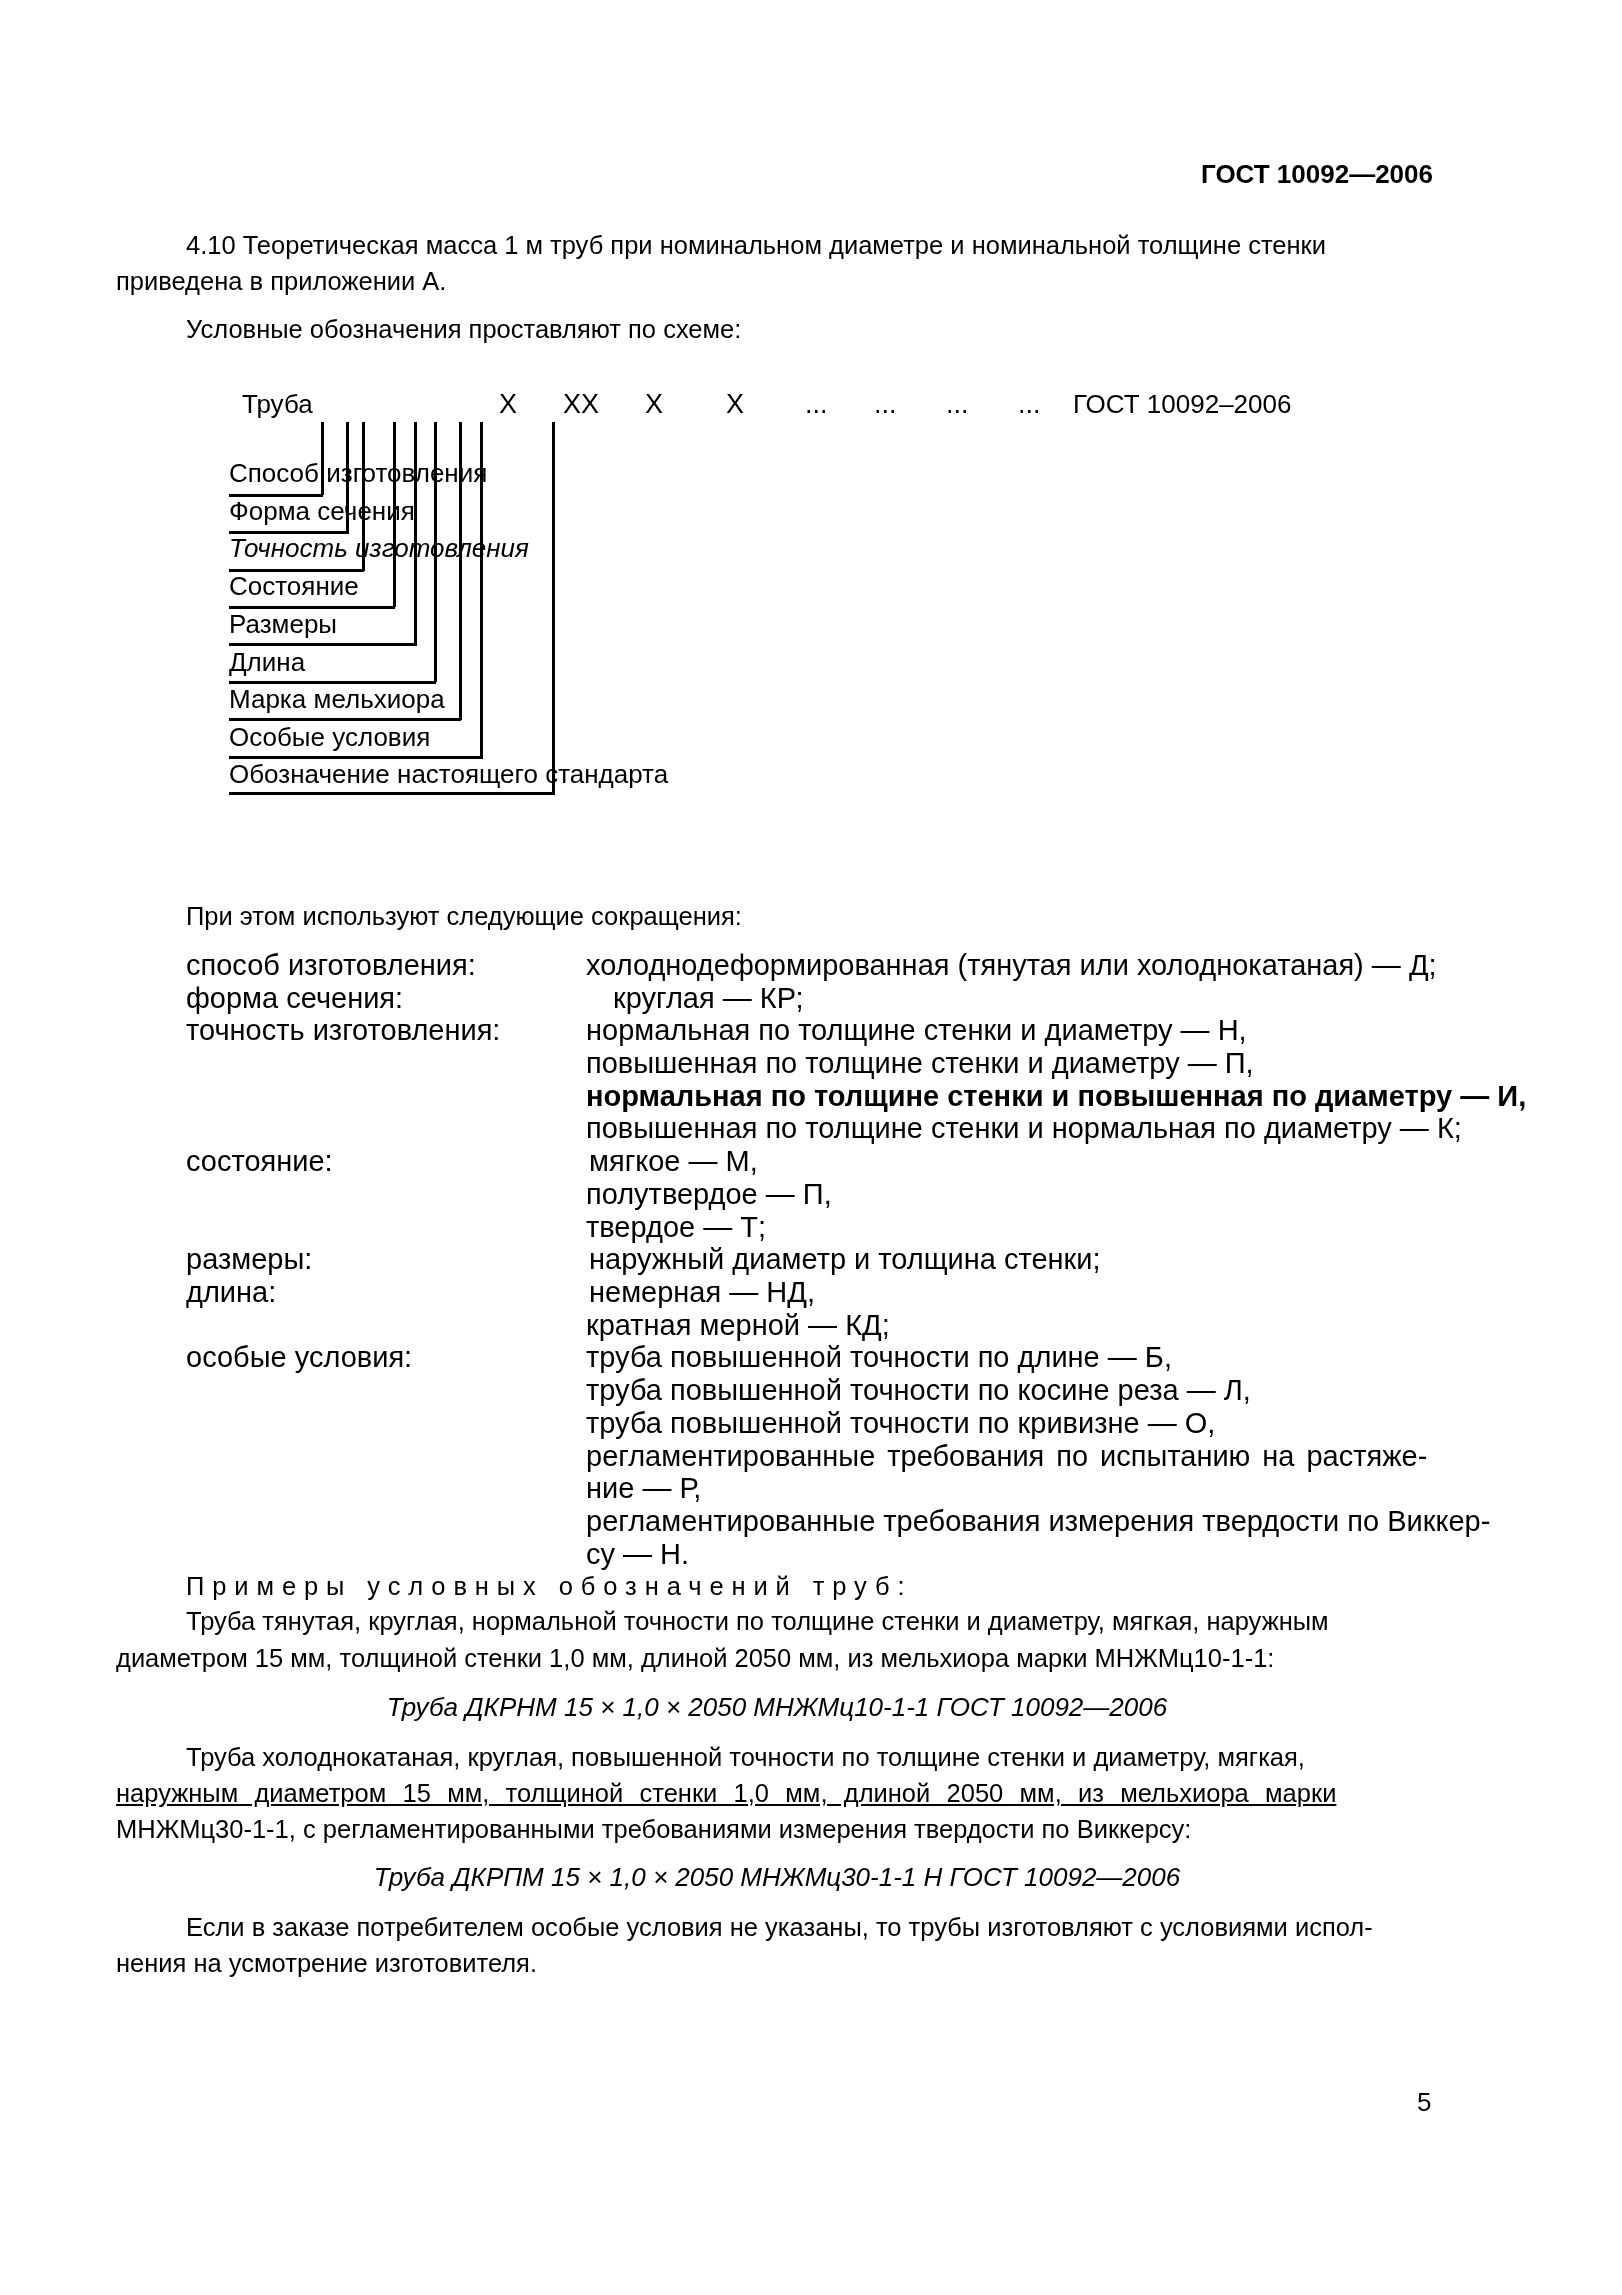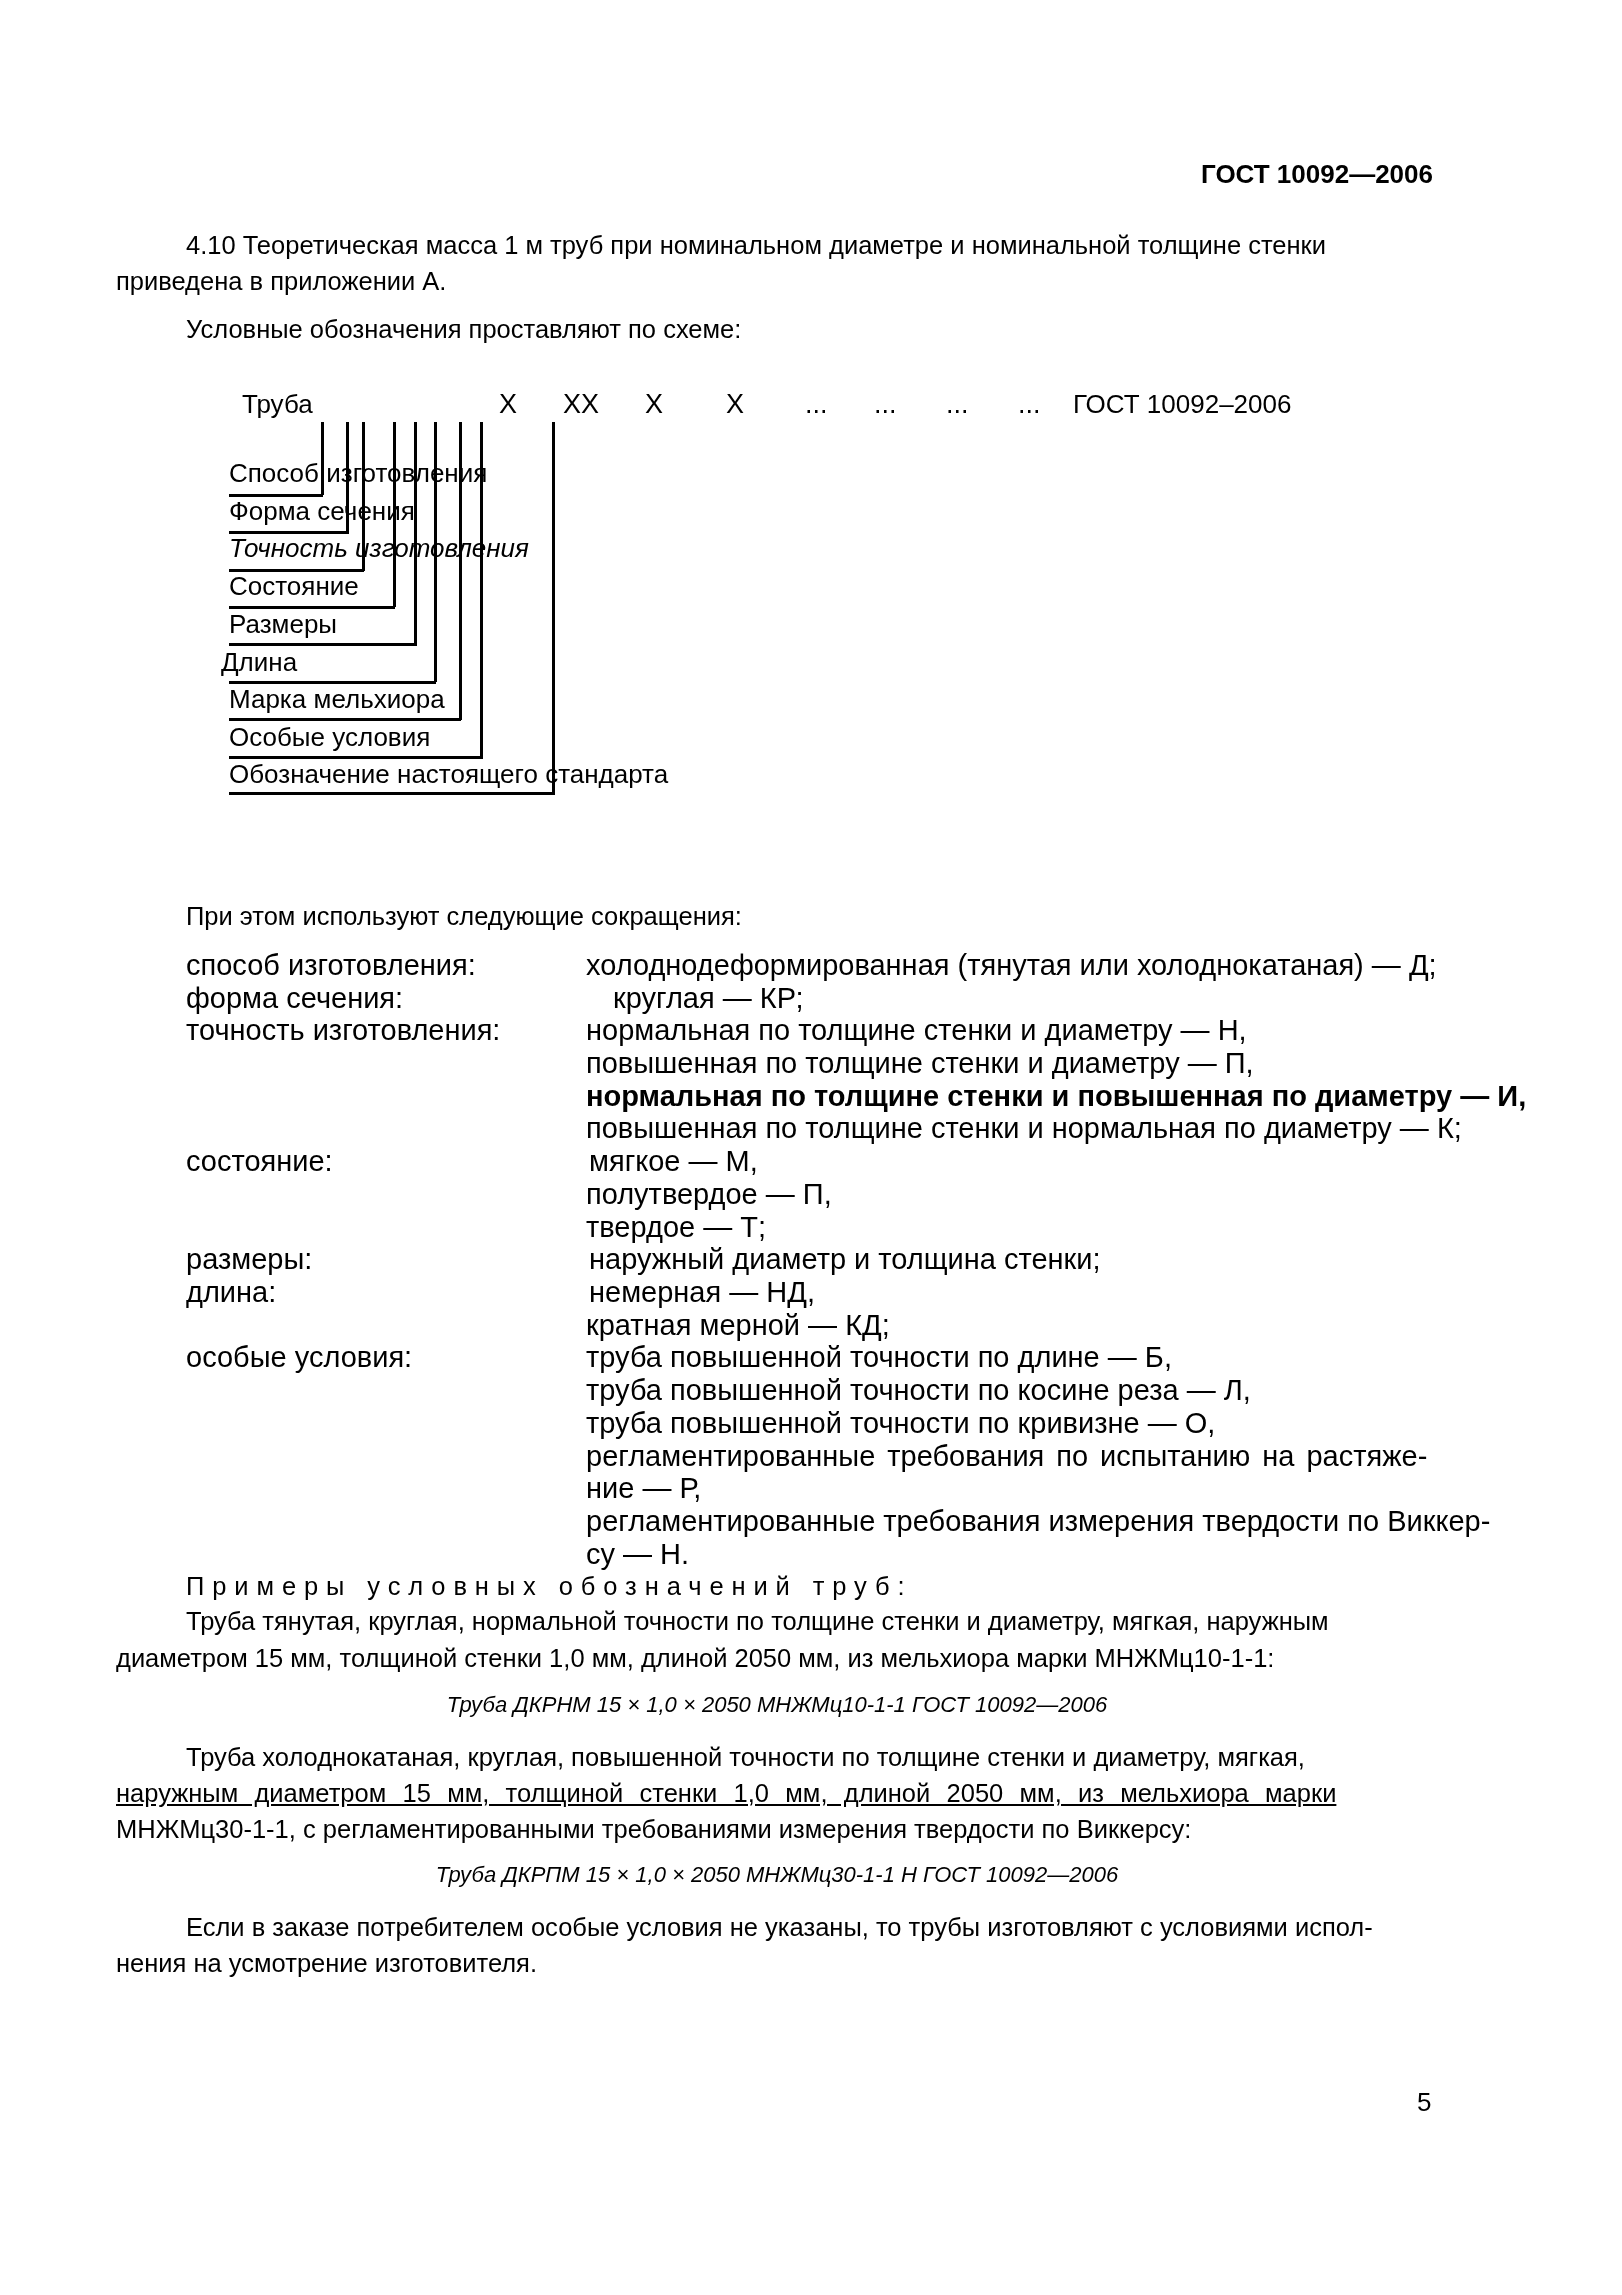--- a/index.html
+++ b/index.html
@@ -5,21 +5,21 @@
   html, body { margin: 0; padding: 0; background: #ffffff; }
   body { width: 1623px; height: 2295px; position: relative; overflow: hidden;
          font-family: "Liberation Sans", "DejaVu Sans", sans-serif; color: #000; }
   .abs { position: absolute; white-space: nowrap; }
   .t { font-size: 25.5px; line-height: 33px; }
   .hdr { font-size: 26px; font-weight: bold; }
   .line { position: absolute; background: #000; }
   .diag-label { font-size: 26px; font-weight: 500; }
   .code { font-size: 27px; }
   .spaced { letter-spacing: 7.9px; }
-  .center { position: absolute; left: 116px; width: 1322px; text-align: center; font-size: 22px; font-style: italic; }
+  .center { position: absolute; left: 116px; width: 1322px; text-align: center; font-size: 26px; font-style: italic; }
   .abbr-row { position: absolute; font-size: 29px; line-height: 33px; }
 </style>
 </head>
 <body>
 
 <div class="abs hdr" style="right:190px; top:159px;">ГОСТ 10092—2006</div>
 
 <div class="abs t" style="left:186px; top:229px;">4.10  Теоретическая масса 1 м труб при номинальном диаметре и номинальной толщине стенки</div>
 <div class="abs t" style="left:116px; top:265px;">приведена в приложении А.</div>
 
@@ -55,21 +55,21 @@
 
   <div class="abs diag-label" style="left:229px; top:533px;font-style:italic;">Точность изготовления</div>
   <div class="line" style="left:229px; top:569px; width:135px; height:2.6px;"></div>
 
   <div class="abs diag-label" style="left:229px; top:571px;">Состояние</div>
   <div class="line" style="left:229px; top:606px; width:166px; height:2.6px;"></div>
 
   <div class="abs diag-label" style="left:229px; top:609px;">Размеры</div>
   <div class="line" style="left:229px; top:643px; width:188px; height:2.6px;"></div>
 
-  <div class="abs diag-label" style="left:221px; top:647px;">Длина</div>
+  <div class="abs diag-label" style="left:229px; top:647px;">Длина</div>
   <div class="line" style="left:229px; top:681px; width:207px; height:2.6px;"></div>
 
   <div class="abs diag-label" style="left:229px; top:684px;">Марка мельхиора</div>
   <div class="line" style="left:229px; top:718px; width:232px; height:2.6px;"></div>
 
   <div class="abs diag-label" style="left:229px; top:722px;">Особые условия</div>
   <div class="line" style="left:229px; top:756px; width:254px; height:2.6px;"></div>
 
   <div class="abs diag-label" style="left:229px; top:759px;">Обозначение настоящего стандарта</div>
   <div class="line" style="left:229px; top:792px; width:326px; height:2.6px;"></div>

